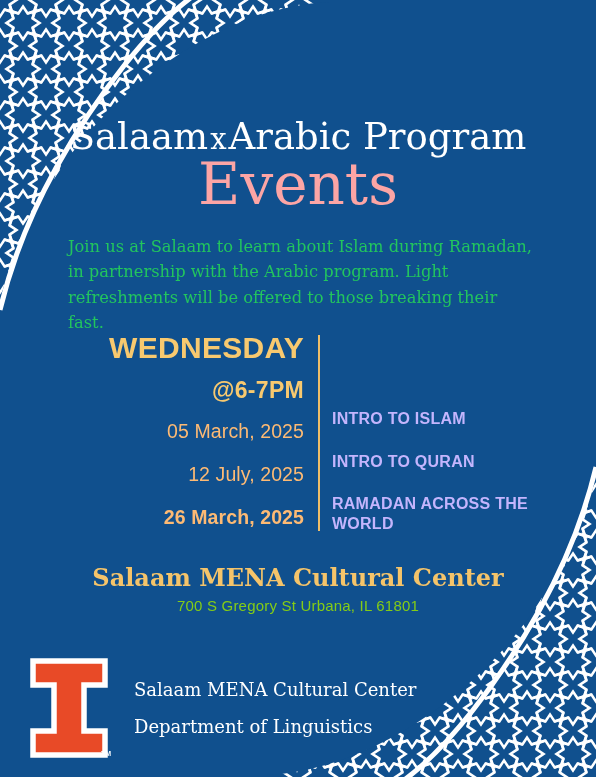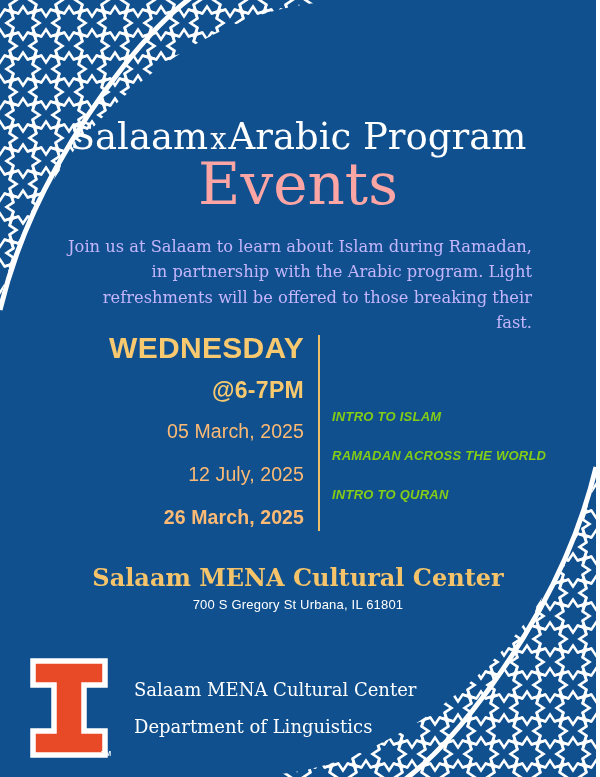--- a/index.html
+++ b/index.html
@@ -75,25 +75,25 @@
     color: #fca5a5;
     font-weight: 400;
     margin-top: -2px;
   }
 
   .description {
     position: absolute;
     top: 234px;
     left: 68px;
     width: 464px;
-    text-align: right;
+    text-align: left;
     font-family: "DejaVu Serif", "Liberation Serif", serif;
     font-size: 16.3px;
     line-height: 1.56;
-    color: #c4b5fd;
+    color: #22c55e;
   }
 
   
   .schedule {
     position: absolute;
     top: 332px;
     left: 16px;
     width: 600px;
     height: 205px;
   }
@@ -138,26 +138,25 @@
   .date-2 { margin-top: 20px; font-weight: bold; }
 
   .sched-right {
     position: absolute;
     left: 316px;
     top: 77px;
     width: 258px;
     text-align: left;
   }
   .event-item {
-    font-size: 13px;
-    font-weight: 700;
-    color: #84cc16;
+    font-size: 16px;
+    font-weight: 700;
+    color: #c4b5fd;
     letter-spacing: 0.25px;
     line-height: 1.22;
-    font-style: italic;
   }
   .ev-0 { margin-top: 0px; }
   .ev-1 { margin-top: 23px; }
   .ev-2 { margin-top: 23px; }
 
   
   .venue {
     position: absolute;
     top: 564px;
     left: 0;
@@ -165,22 +164,22 @@
     text-align: center;
   }
   .venue-name {
     font-family: "DejaVu Serif", "Liberation Serif", serif;
     font-size: 24px;
     font-weight: 700;
     color: #F5C46A;
     line-height: 1.15;
   }
   .venue-address {
-    font-size: 13px;
-    color: #ffffff;
+    font-size: 15px;
+    color: #84cc16;
     margin-top: 5px;
     letter-spacing: 0.2px;
   }
 
   
   .footer {
     position: absolute;
     left: 30px;
     top: 658px;
     display: flex;
@@ -291,22 +290,22 @@
       <div class="sched-left">
         <div class="day-label">WEDNESDAY</div>
         <div class="time-label">@6-7PM</div>
         <div class="date-item date-0">05 March, 2025</div>
         <div class="date-item date-1">12 July, 2025</div>
         <div class="date-item date-2">26 March, 2025</div>
       </div>
 
       <div class="sched-right">
         <div class="event-item ev-0">INTRO TO ISLAM</div>
+        <div class="event-item ev-1">INTRO TO QURAN</div>
         <div class="event-item ev-2">RAMADAN ACROSS THE WORLD</div>
-        <div class="event-item ev-1">INTRO TO QURAN</div>
       </div>
     </div>
 
     <div class="venue">
       <div class="venue-name">Salaam MENA Cultural Center</div>
       <div class="venue-address">700 S Gregory St Urbana, IL 61801</div>
     </div>
 
     <div class="footer">
 

